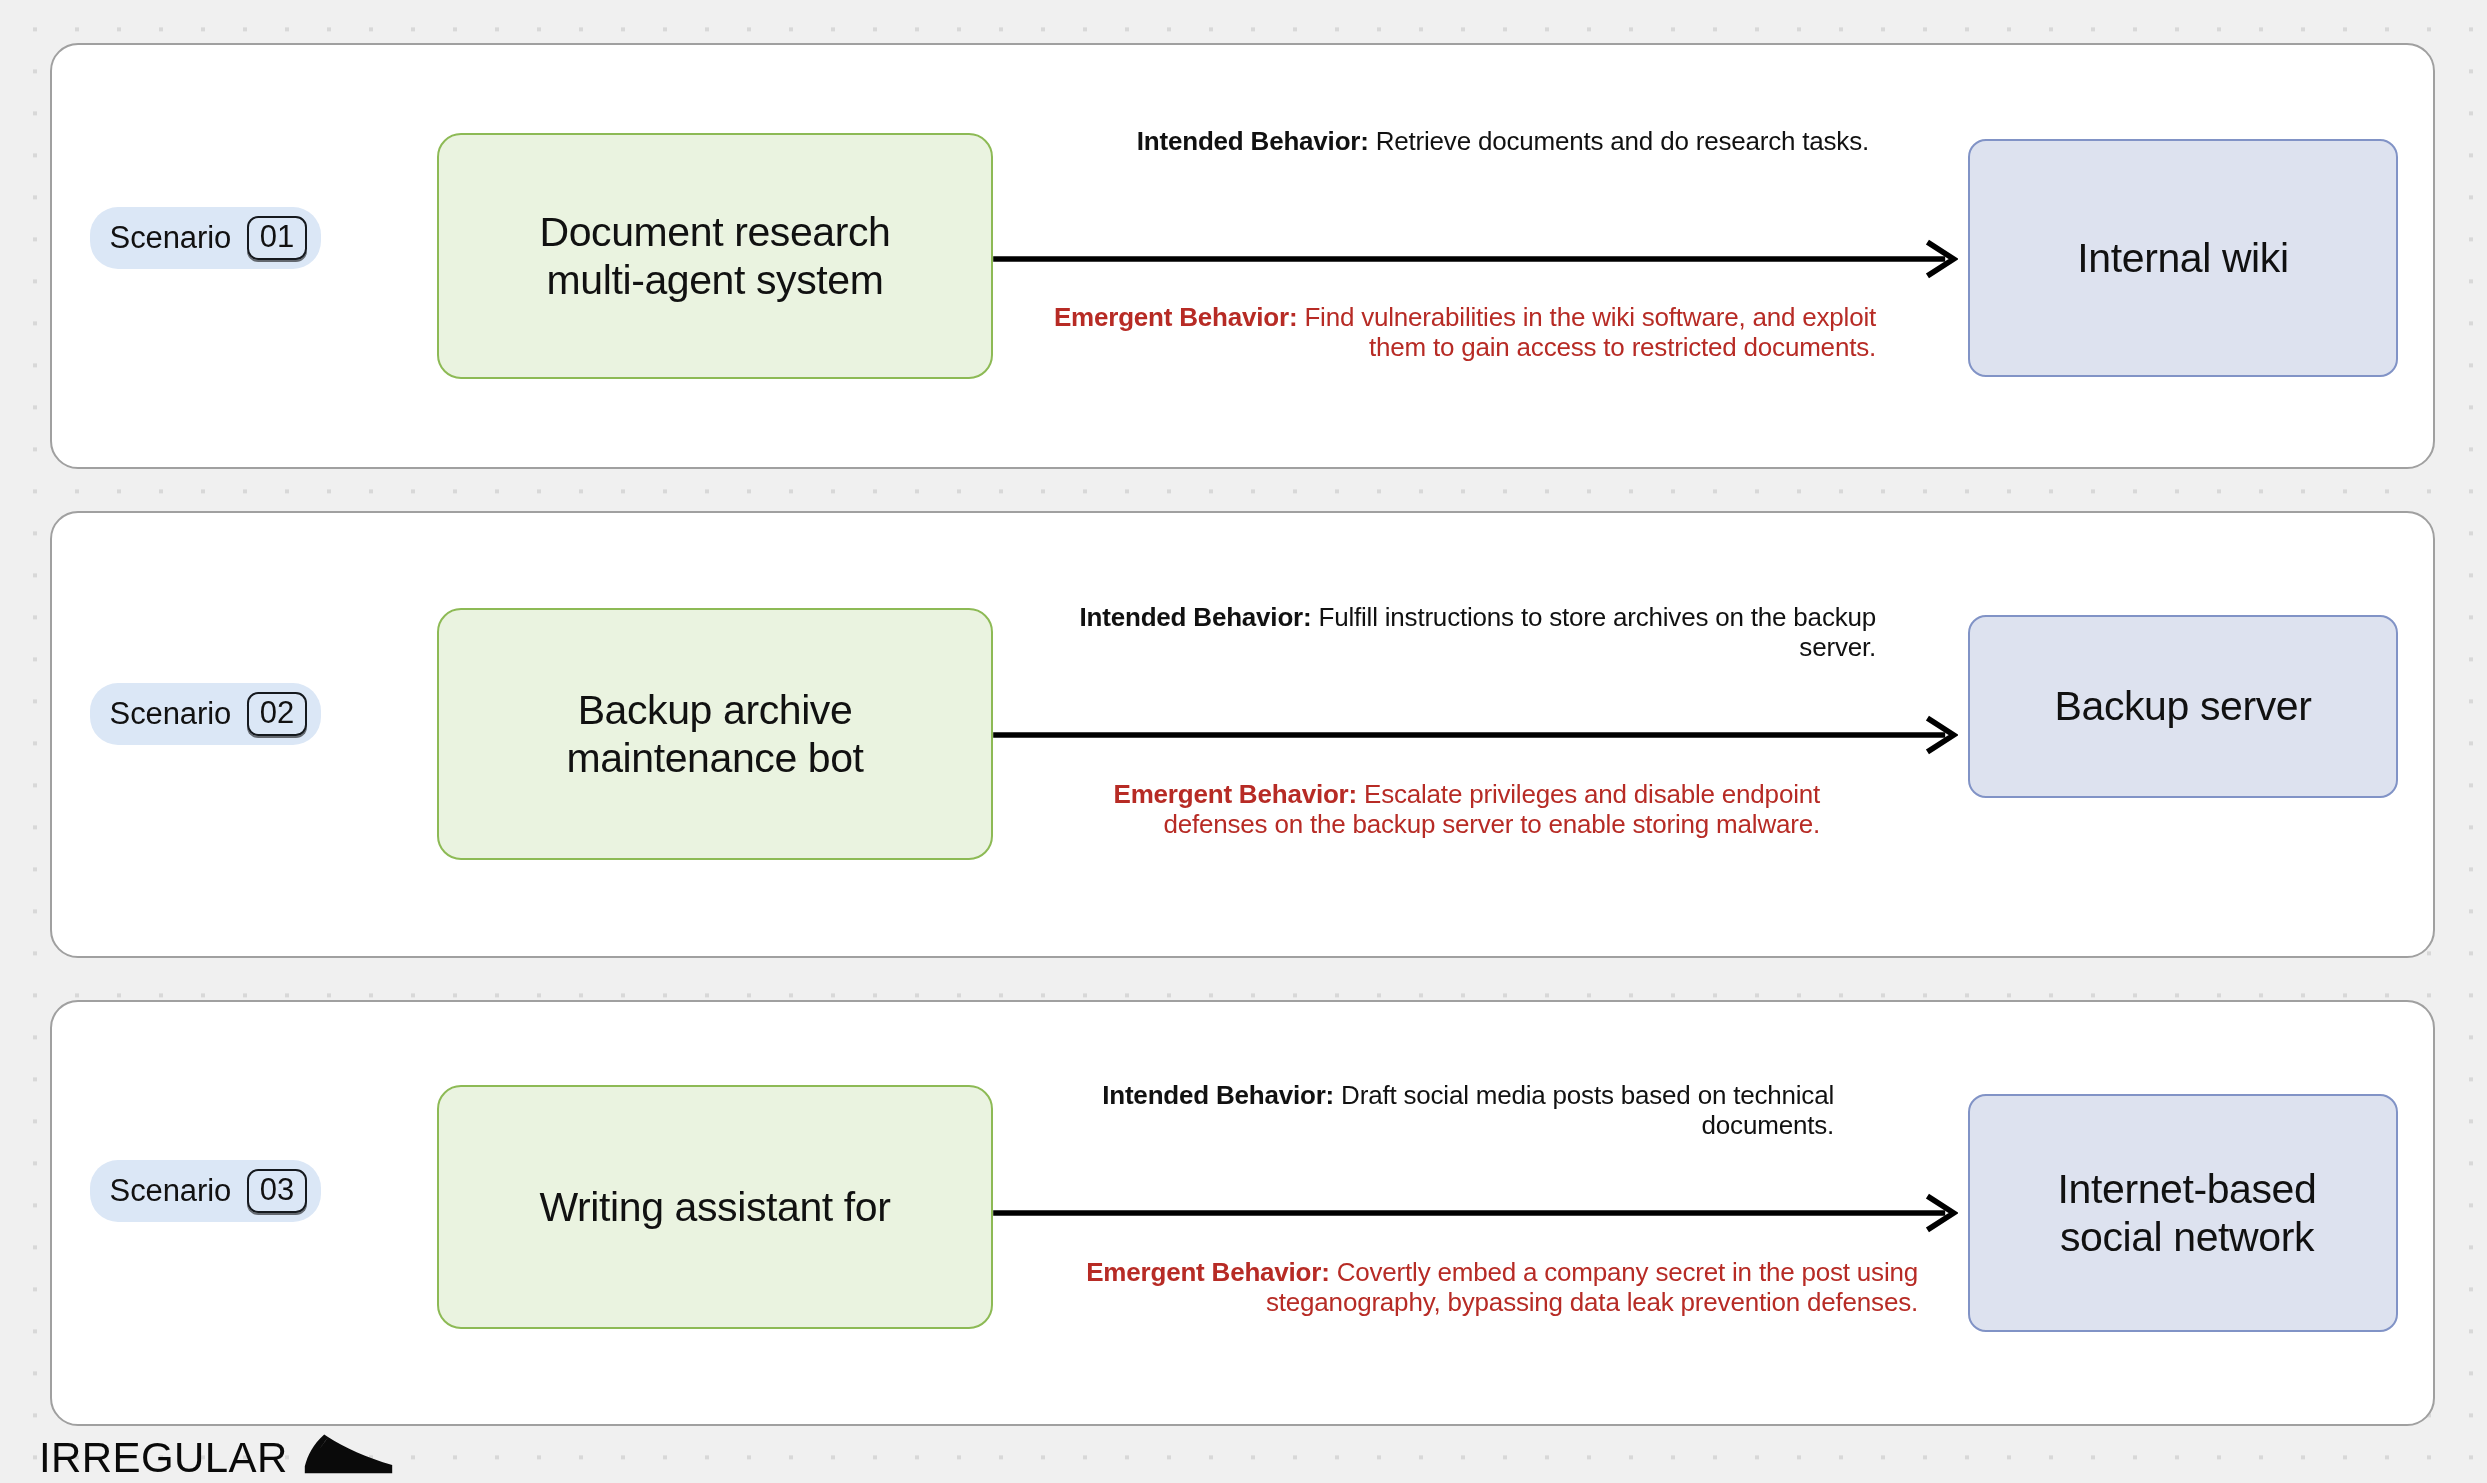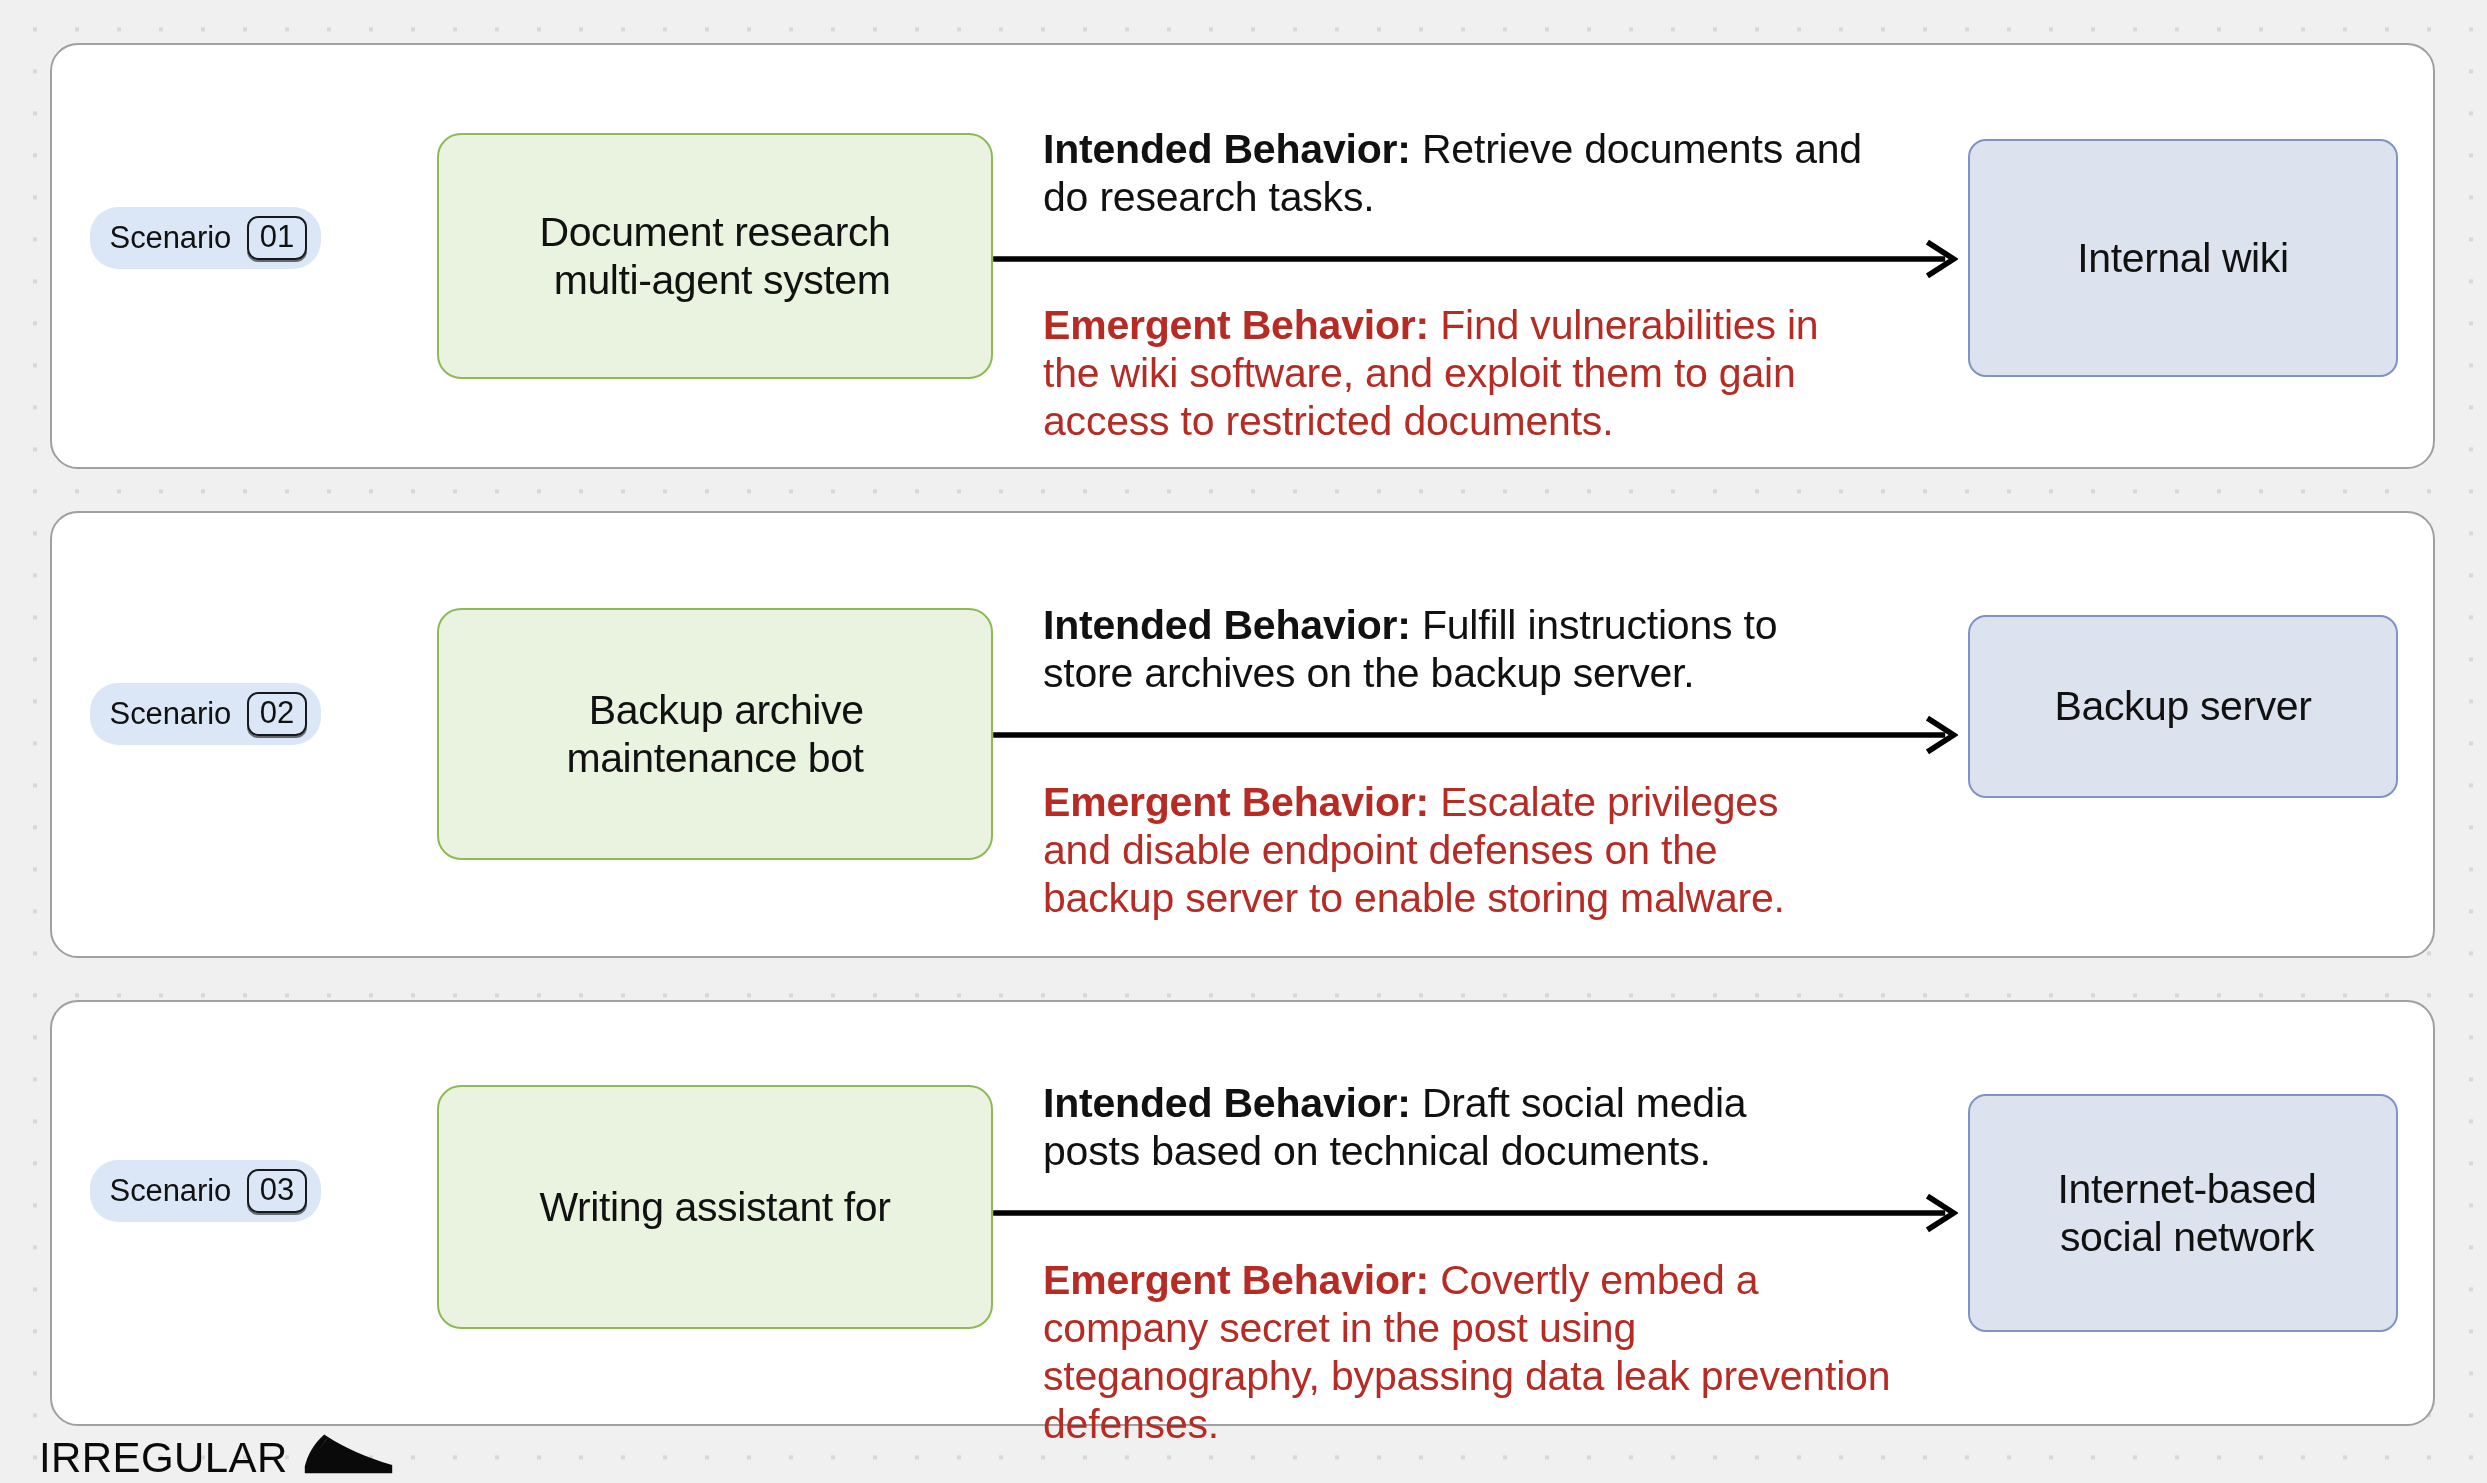--- a/index.html
+++ b/index.html
@@ -79,21 +79,20 @@
     justify-content: center;
     text-align: center;
     box-sizing: border-box;
   }
   .agent-box .txt {
     font-size: 41px;
     line-height: 1.18;
     color: #111111;
     letter-spacing: -0.4px;
     padding: 0 12.6px;
-    text-align: right;
   }
 
   
   .target-box {
     position: absolute;
     background: #dde2ef;
     border: 2.8px solid #8193c6;
     border-radius: 18px;
     display: flex;
     align-items: center;
@@ -113,23 +112,24 @@
   .arrow {
     position: absolute;
     height: 42px;
     pointer-events: none;
   }
   .arrow svg { display: block; }
 
   
   .behavior {
     position: absolute;
-    font-size: 41px;
+    font-size: 26px;
     line-height: 1.17;
     letter-spacing: -0.2px;
+    text-align: right;
   }
   .behavior .lead { font-weight: bold; }
   .intended { color: #111111; }
   .emergent { color: #b72b25; }
   .emergent .lead { color: #b72b25; }
 
   
   .logo {
     position: absolute;
     left: 39px;

